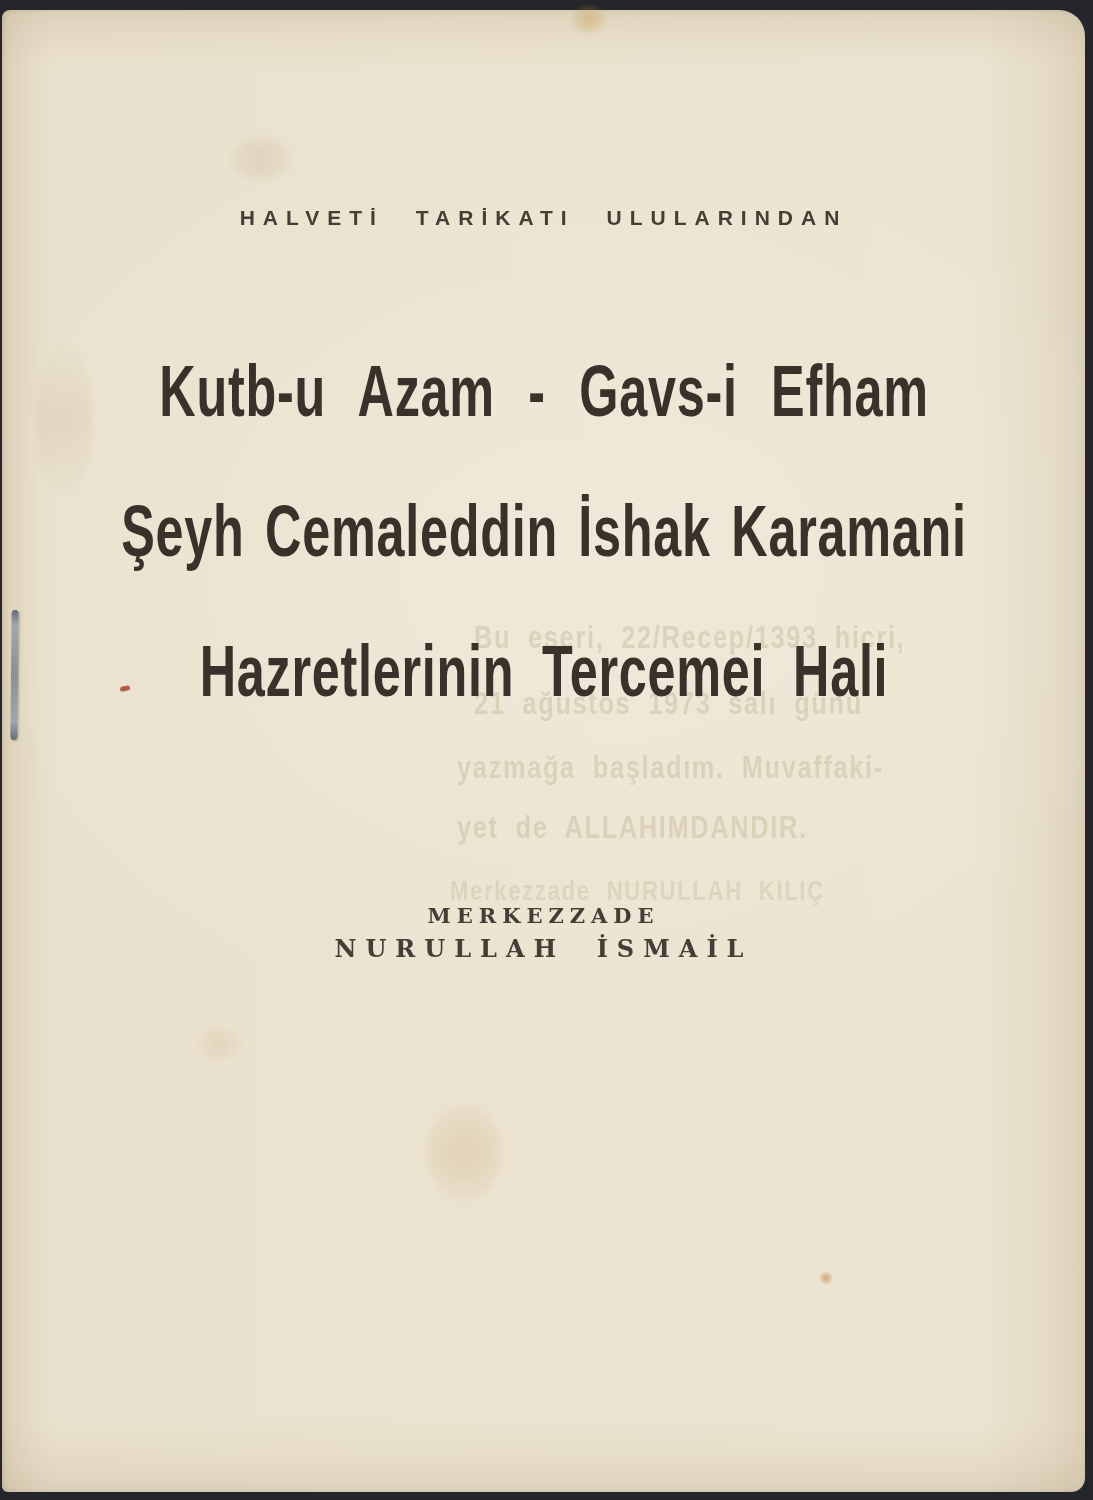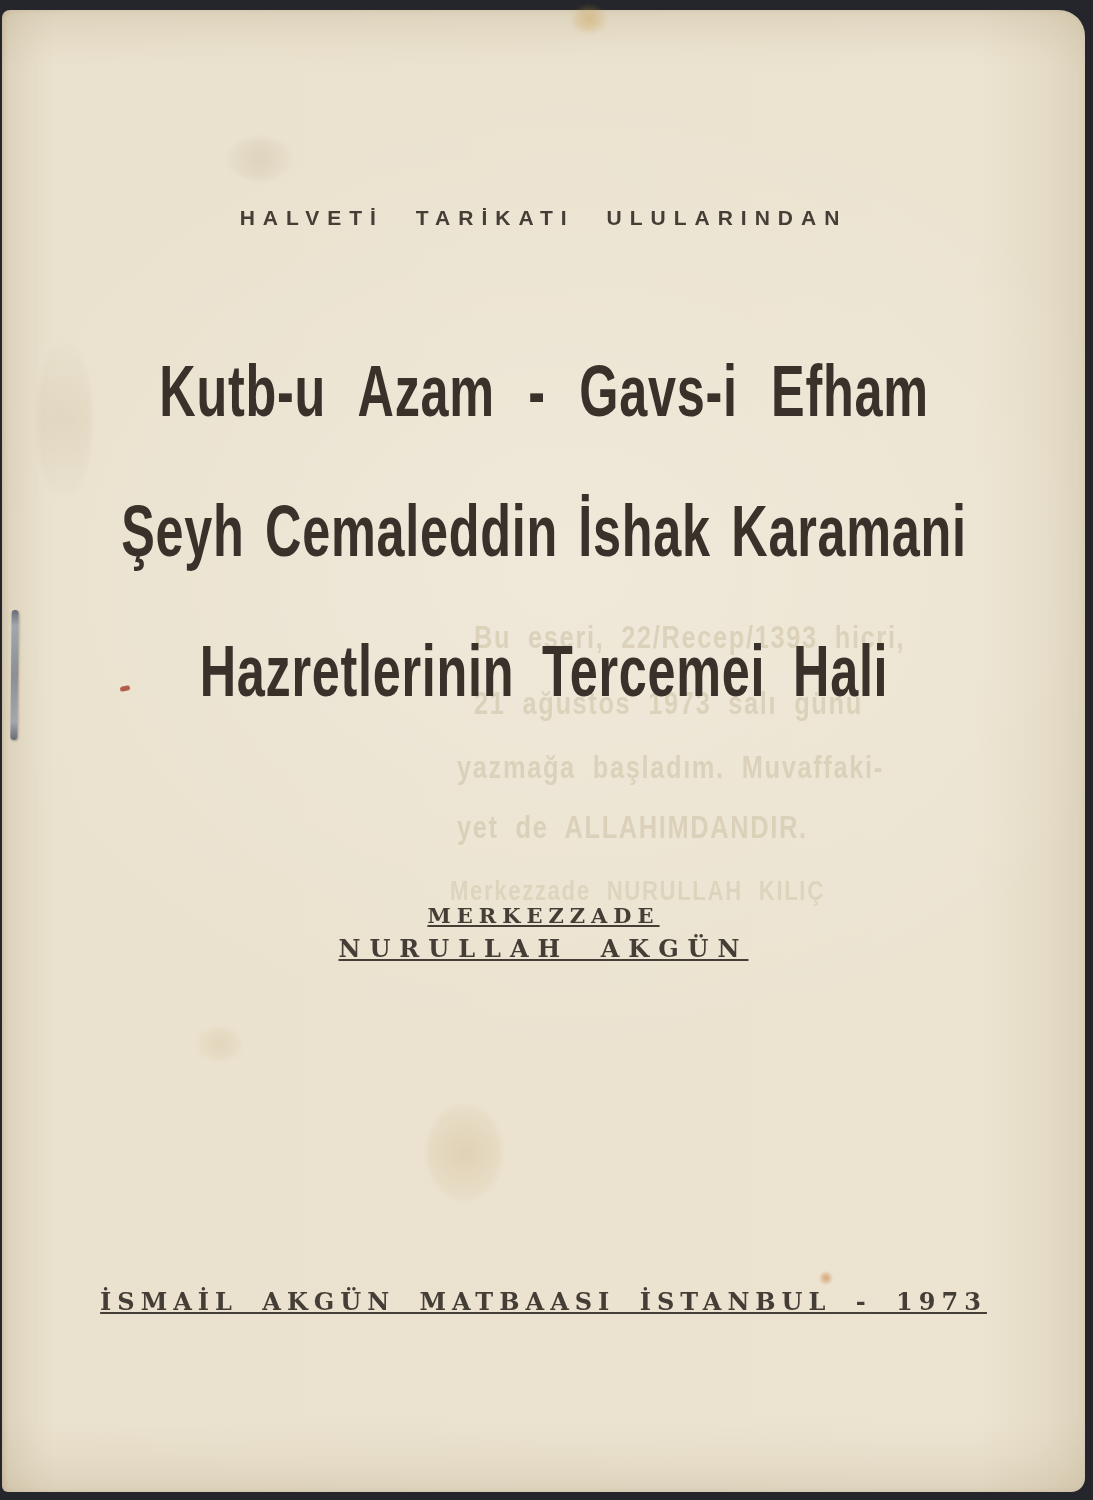--- a/index.html
+++ b/index.html
@@ -46,21 +46,21 @@
   .title {
     font-size: 70px; font-weight: bold;
     letter-spacing: 1px;
     color: var(--ink);
     line-height: 1;
     transform: translateX(-50%) scale(0.72, 1.04);
   }
   .t1 { top: 346px; word-spacing: 26px; }
   .t2 { top: 486px; word-spacing: 8px; }
   .t3 { top: 626px; word-spacing: 18px; }
-  .serifline { font-family: "DejaVu Serif", serif; font-weight: bold; color: var(--ink-soft); text-decoration: underline; }
+  .serifline { font-family: "DejaVu Serif", serif; font-weight: bold; color: var(--ink-soft); }
   .author1 {
     top: 893px; transform: translateX(-50%);
     font-size: 21px; letter-spacing: 6px; word-spacing: 8px;
   }
   .author2 {
     top: 924px; transform: translateX(-50%);
     font-size: 24px; letter-spacing: 9px; word-spacing: 14px;
   }
   .imprint {
     top: 1277px; transform: translateX(-50%);
@@ -129,20 +129,19 @@
     <div class="ghost g4">yet de ALLAHIMDANDIR.</div>
     <div class="ghost g5">Merkezzade NURULLAH KILIÇ</div>
 
     <div class="series centered">HALVETİ TARİKATI ULULARINDAN</div>
 
     <div class="title t1 centered">Kutb-u Azam - Gavs-i Efham</div>
     <div class="title t2 centered">Şeyh Cemaleddin İshak Karamani</div>
     <div class="title t3 centered">Hazretlerinin Tercemei Hali</div>
 
     <div class="author1 serifline centered">MERKEZZADE</div>
-    <div class="author2 serifline centered">NURULLAH AKGÜN</div>
+    <div class="author2 serifline centered">NURULLAH İSMAİL</div>
 
-    <div class="imprint serifline centered">İSMAİL AKGÜN MATBAASI İSTANBUL - 1973</div>
 
     <div class="red-speck"></div>
     <div class="staple"></div>
   </div>
 </div>
 
 </body></html>

